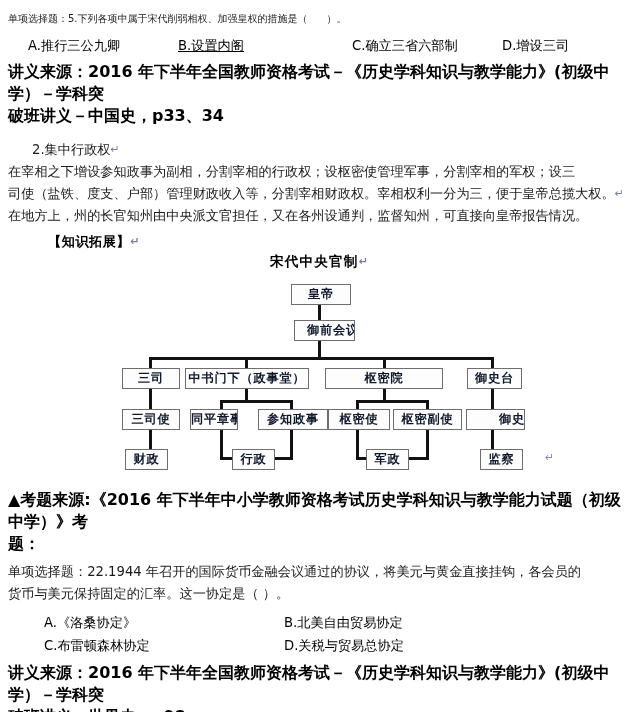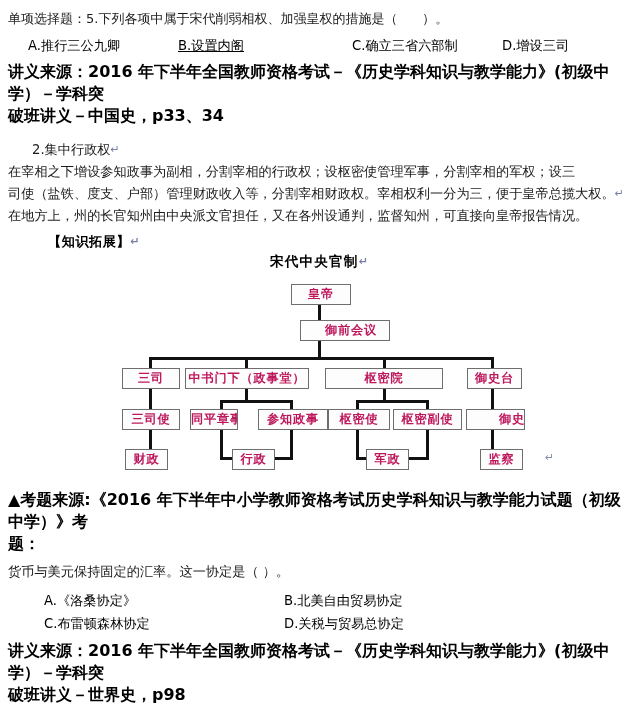--- a/index.html
+++ b/index.html
@@ -16,21 +16,21 @@
     overflow: hidden;
   }
   .page {
     position: relative;
     width: 639px;
     height: 712px;
     padding: 0;
   }
   
   .line {
-    font-size: 13px;
+    font-size: 10px;
     line-height: 21px;
     color: #1a1a1a;
     white-space: pre;
   }
   .para {
     font-size: 13.2px;
     line-height: 22px;
     color: #1a1a1a;
     text-align: justify;
   }
@@ -94,21 +94,21 @@
     position: absolute;
     box-sizing: border-box;
     border: 1px solid #6e6e6e;
     background: #fdfdfd;
     font-size: 12.2px;
     font-weight: bold;
     letter-spacing: 0.8px;
     text-align: center;
     line-height: 18px;
     height: 21px;
-    color: #be185d;
+    color: #0f172a;
     white-space: nowrap;
     overflow: hidden;
   }
   .edge {
     position: absolute;
     background: #111111;
   }
   .v { width: 3px; }
   .h { height: 3px; }
 
@@ -158,21 +158,21 @@
 
   <div class="diagram">
 
     <div class="chart-title">
       <span>宋代中央官制</span><span class="pilcrow">↵</span>
     </div>
 
     <div class="node" style="left:291px; top:33px; width:60px;">皇帝</div>
     <div class="edge v" style="left:318px; top:54px; height:15px;"></div>
 
-    <div class="node" style="left:300px; top:69px; width:90px;padding-left:12px;">御前会议</div>
+    <div class="node" style="left:294px; top:69px; width:61px;padding-left:12px;">御前会议</div>
     <div class="edge v" style="left:318px; top:90px; height:16px;"></div>
 
     <div class="edge h" style="left:149px; top:106px; width:345px;"></div>
 
     <div class="edge v" style="left:149px; top:106px; height:11px;"></div>
     <div class="edge v" style="left:245px; top:106px; height:11px;"></div>
     <div class="edge v" style="left:383px; top:106px; height:11px;"></div>
     <div class="edge v" style="left:491px; top:106px; height:11px;"></div>
 
     <div class="node" style="left:122px; top:117px; width:58px;">三司</div>
@@ -221,20 +221,21 @@
     <div class="node" style="left:480px; top:198px; width:43px;">监察</div>
 
     <span class="mark" style="left:545px; top:200px;">↵</span>
   </div>
 
   <div style="height:26px"></div>
   <div class="bold block indent1">▲考题来源:《2016 年下半年中小学教师资格考试历史学科知识与教学能力试题（初级中学）》考</div>
   <div class="bold block">题：</div>
 
   <div style="height:6px"></div>
+  <div class="para block indent2">单项选择题：22.1944 年召开的国际货币金融会议通过的协议，将美元与黄金直接挂钩，各会员的</div>
   <div class="para block">货币与美元保持固定的汇率。这一协定是（      ）。</div>
 
   <div style="height:6px"></div>
   <div class="opts2">
     <span>A.《洛桑协定》</span>
     <span>B.北美自由贸易协定</span>
   </div>
   <div class="opts2">
     <span>C.布雷顿森林协定</span>
     <span>D.关税与贸易总协定</span>

